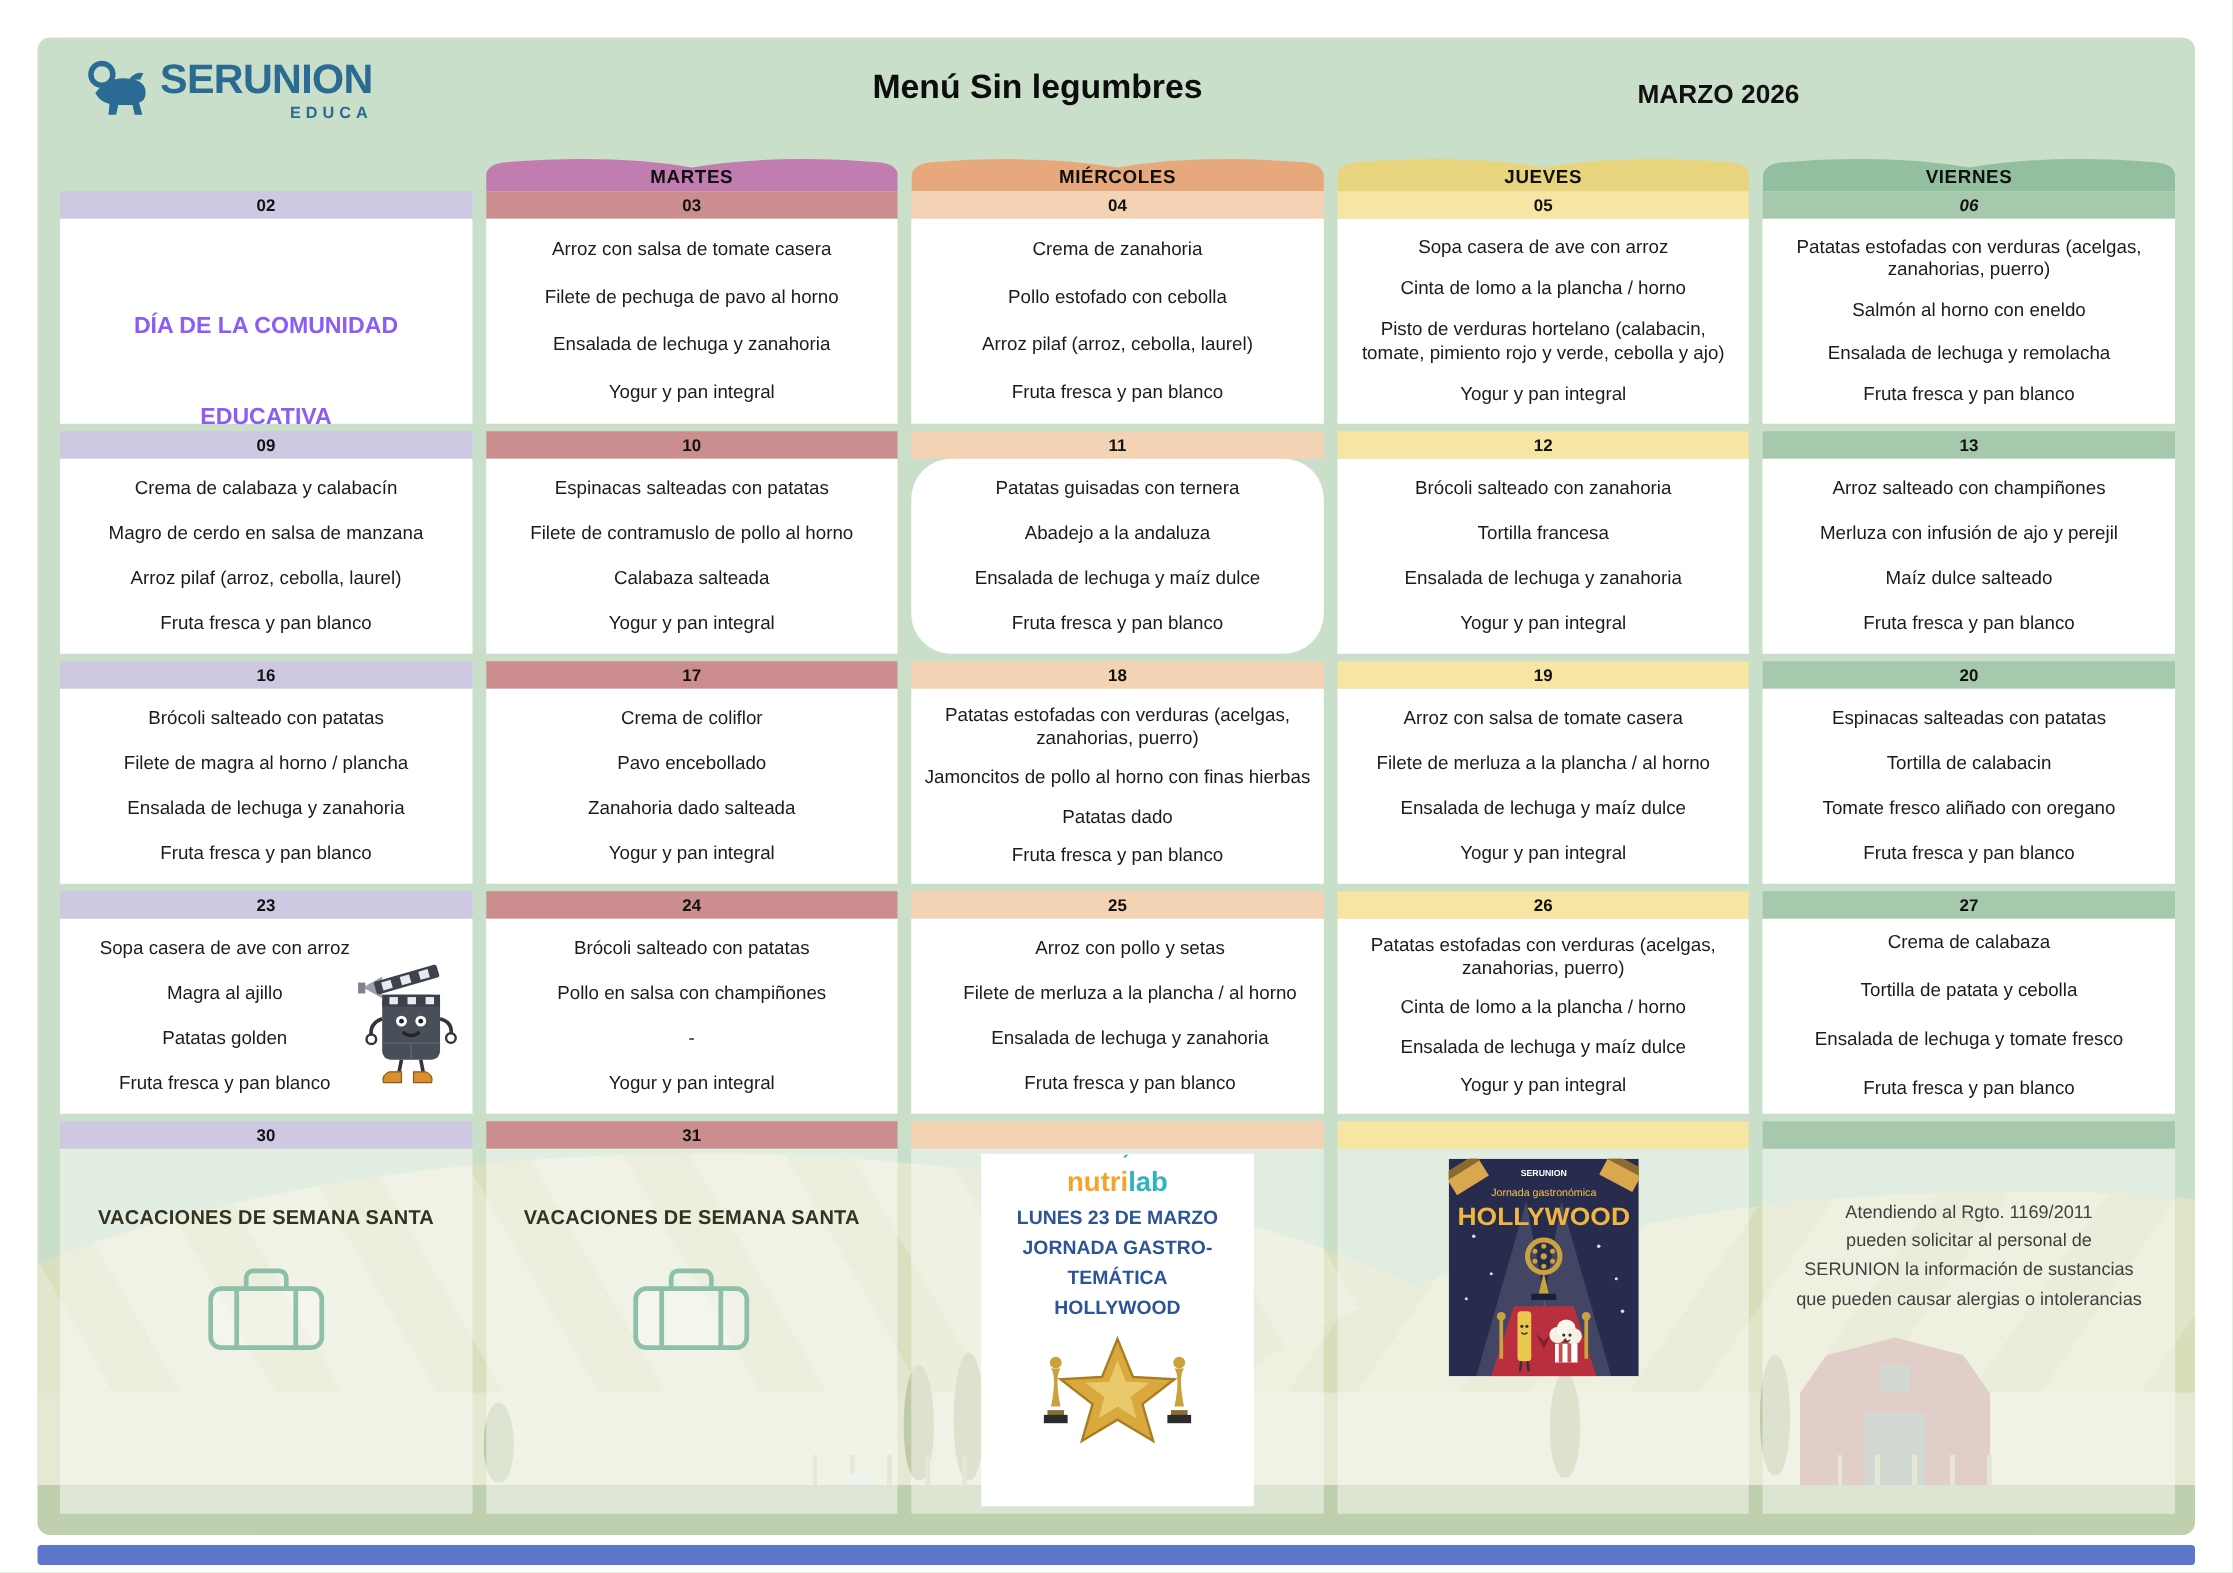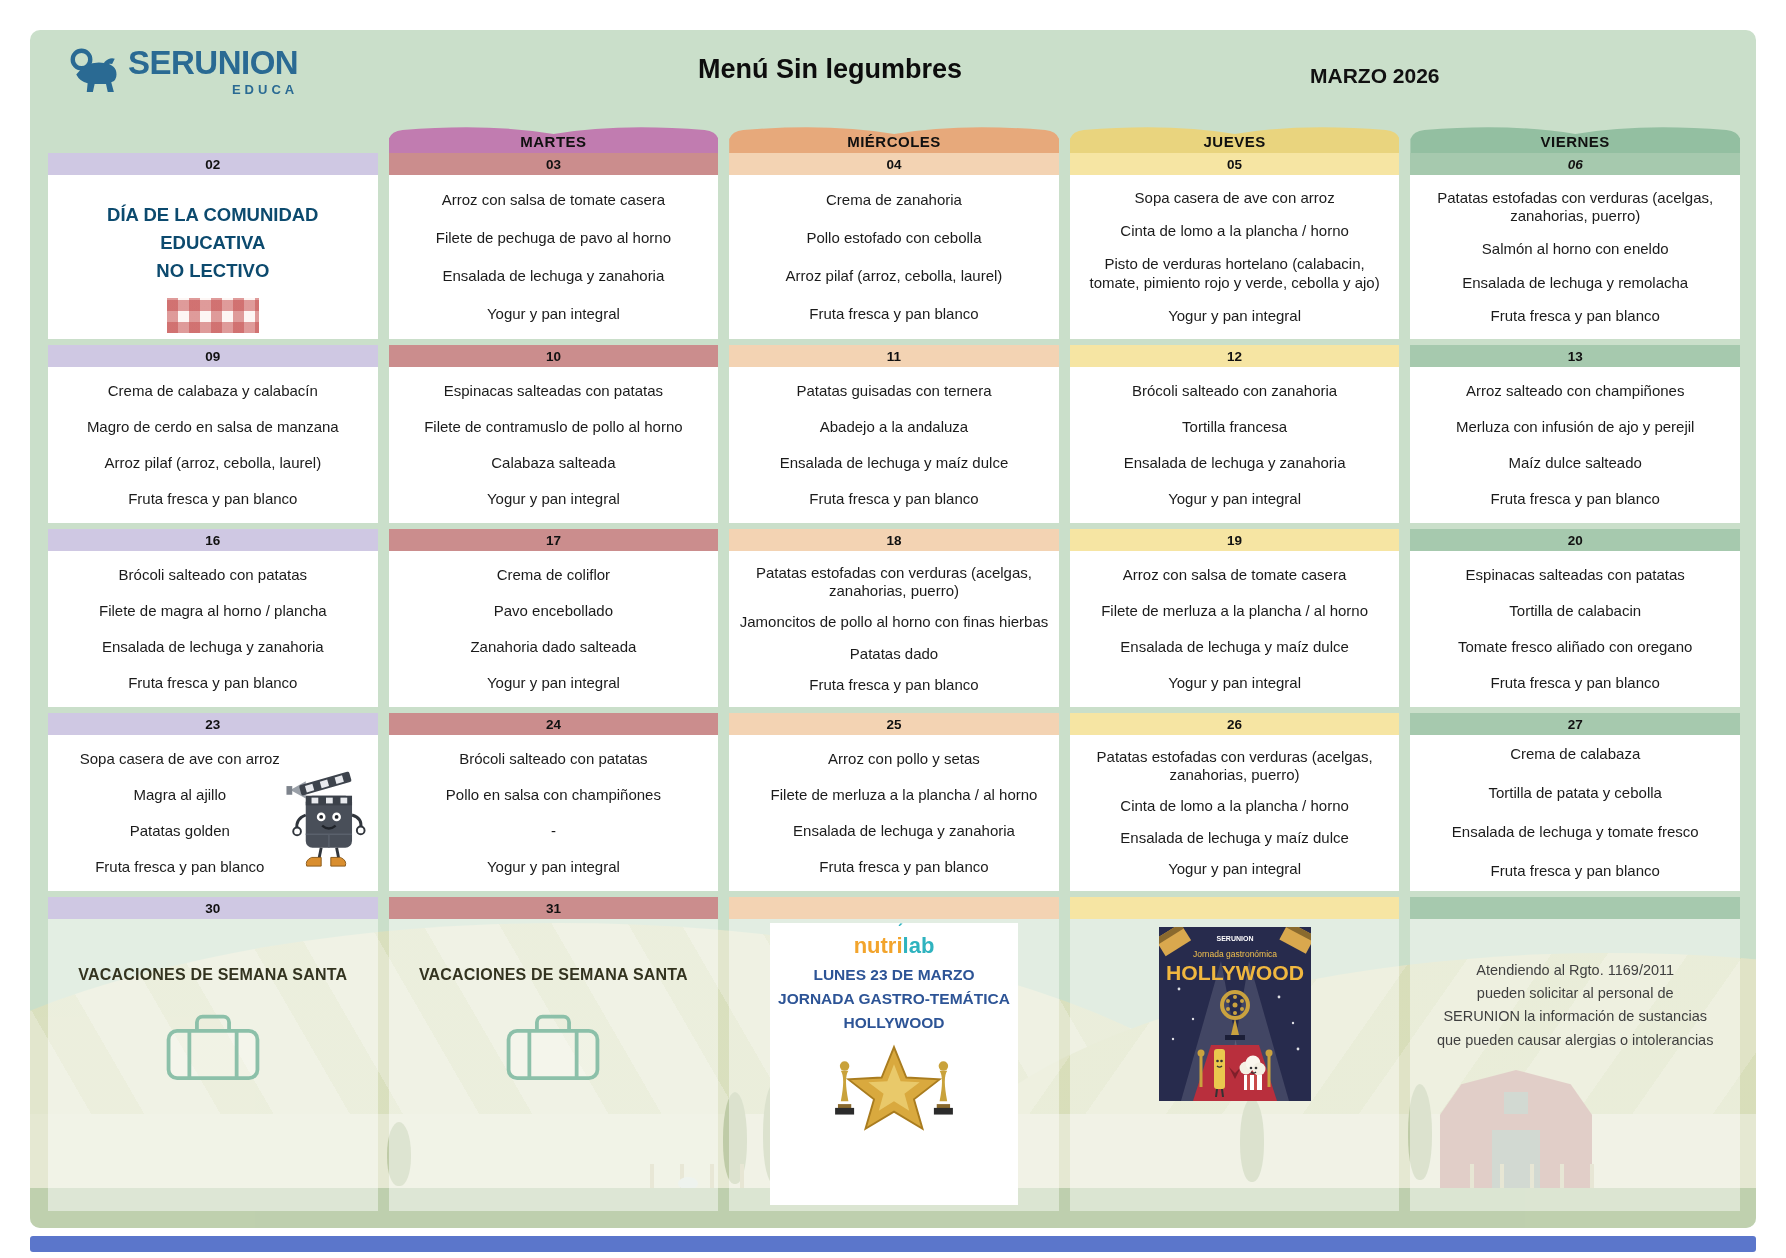--- a/index.html
+++ b/index.html
@@ -43,35 +43,35 @@
     font-size:15px;font-weight:bold;letter-spacing:.5px;color:#101010;
     clip-path:path("M0 30 L0 16 Q3 8 14 7 Q100 0 165 11 Q230 0 316 7 Q327 8 330 16 L330 30 Z");}
   .date-strip{display:flex;align-items:center;justify-content:center;
     font-size:13.5px;font-weight:bold;color:#111;}
   .cell{background:#ffffff;position:relative;display:flex;flex-direction:column;
     justify-content:space-around;align-items:center;text-align:center;
     padding:6px 10px;font-size:15px;line-height:1.22;color:#1b1b1b;}
   .menu-item{width:100%;}
   
   .kind-notice{justify-content:flex-start;padding-top:26px;}
-  .notice-line{font-size:18.5px;font-weight:bold;line-height:1.5;color:#0c4a6e;}
+  .notice-line{font-size:18.5px;font-weight:bold;line-height:1.5;color:#8b5cf6;margin-top:45px;}
   .gingham{width:92px;height:50px;margin-top:14px;background-color:#fdf6f4;
     background-image:
       repeating-linear-gradient(90deg,rgba(198,80,80,.55) 0 11px,rgba(198,80,80,0) 11px 22px),
       repeating-linear-gradient(0deg,rgba(198,80,80,.55) 0 11px,rgba(198,80,80,0) 11px 22px);}
   
   .with-clapper{padding-right:76px;}
   .clapper-wrap{position:absolute;right:12px;top:26px;}
   
   .kind-vacation{background:rgba(255,255,255,.48);justify-content:flex-start;padding-top:46px;}
   .vac-text{font-size:16px;font-weight:bold;color:#33331f;letter-spacing:.2px;}
   .suitcase-wrap{margin-top:22px;}
   
   .kind-nutrilab{background:rgba(255,255,255,.45);justify-content:flex-start;padding-top:4px;}
-  .nutri-card{width:248px;background:#ffffff;padding:12px 6px 6px;box-sizing:border-box;min-height:282px;}
+  .nutri-card{width:218px;background:#ffffff;padding:12px 6px 6px;box-sizing:border-box;min-height:282px;}
   .nutri-logo{font-size:22px;font-weight:800;line-height:1;}
   .nl1{color:#f2a42c;}
   .nl2{color:#2fb3bf;position:relative;}
   .nl2::before{content:"ˊ";position:absolute;top:-11px;left:-5px;color:#2fb3bf;font-size:18px;}
   .nutri-line{font-size:15.5px;font-weight:bold;color:#2d5496;line-height:1.55;}
   .nutri-lines{margin-top:6px;}
   .star-wrap{margin-top:6px;}
   
   .kind-poster{background:rgba(255,255,255,.45);justify-content:flex-start;padding-top:8px;}
   
@@ -192,21 +192,21 @@
       </div>
       <div class="cell kind-menu" style="grid-area: 6 / 2;">
         <div class="menu-item">Espinacas salteadas con patatas</div>
         <div class="menu-item">Filete de contramuslo de pollo al horno</div>
         <div class="menu-item">Calabaza salteada</div>
         <div class="menu-item">Yogur y pan integral</div>
       </div>
       <div class="date-strip" style="background: rgb(243, 211, 179); grid-area: 5 / 3;">
         <span>11</span>
       </div>
-      <div class="cell kind-menu" style="grid-area: 6 / 3;">
+      <div class="cell kind-menu" style="grid-area: 6 / 3; border-radius: 32px;">
         <div class="menu-item">Patatas guisadas con ternera</div>
         <div class="menu-item">Abadejo a la andaluza</div>
         <div class="menu-item">Ensalada de lechuga y maíz dulce</div>
         <div class="menu-item">Fruta fresca y pan blanco</div>
       </div>
       <div class="date-strip" style="background: rgb(246, 229, 163); grid-area: 5 / 4;">
         <span>12</span>
       </div>
       <div class="cell kind-menu" style="grid-area: 6 / 4;">
         <div class="menu-item">Brócoli salteado con zanahoria</div>

